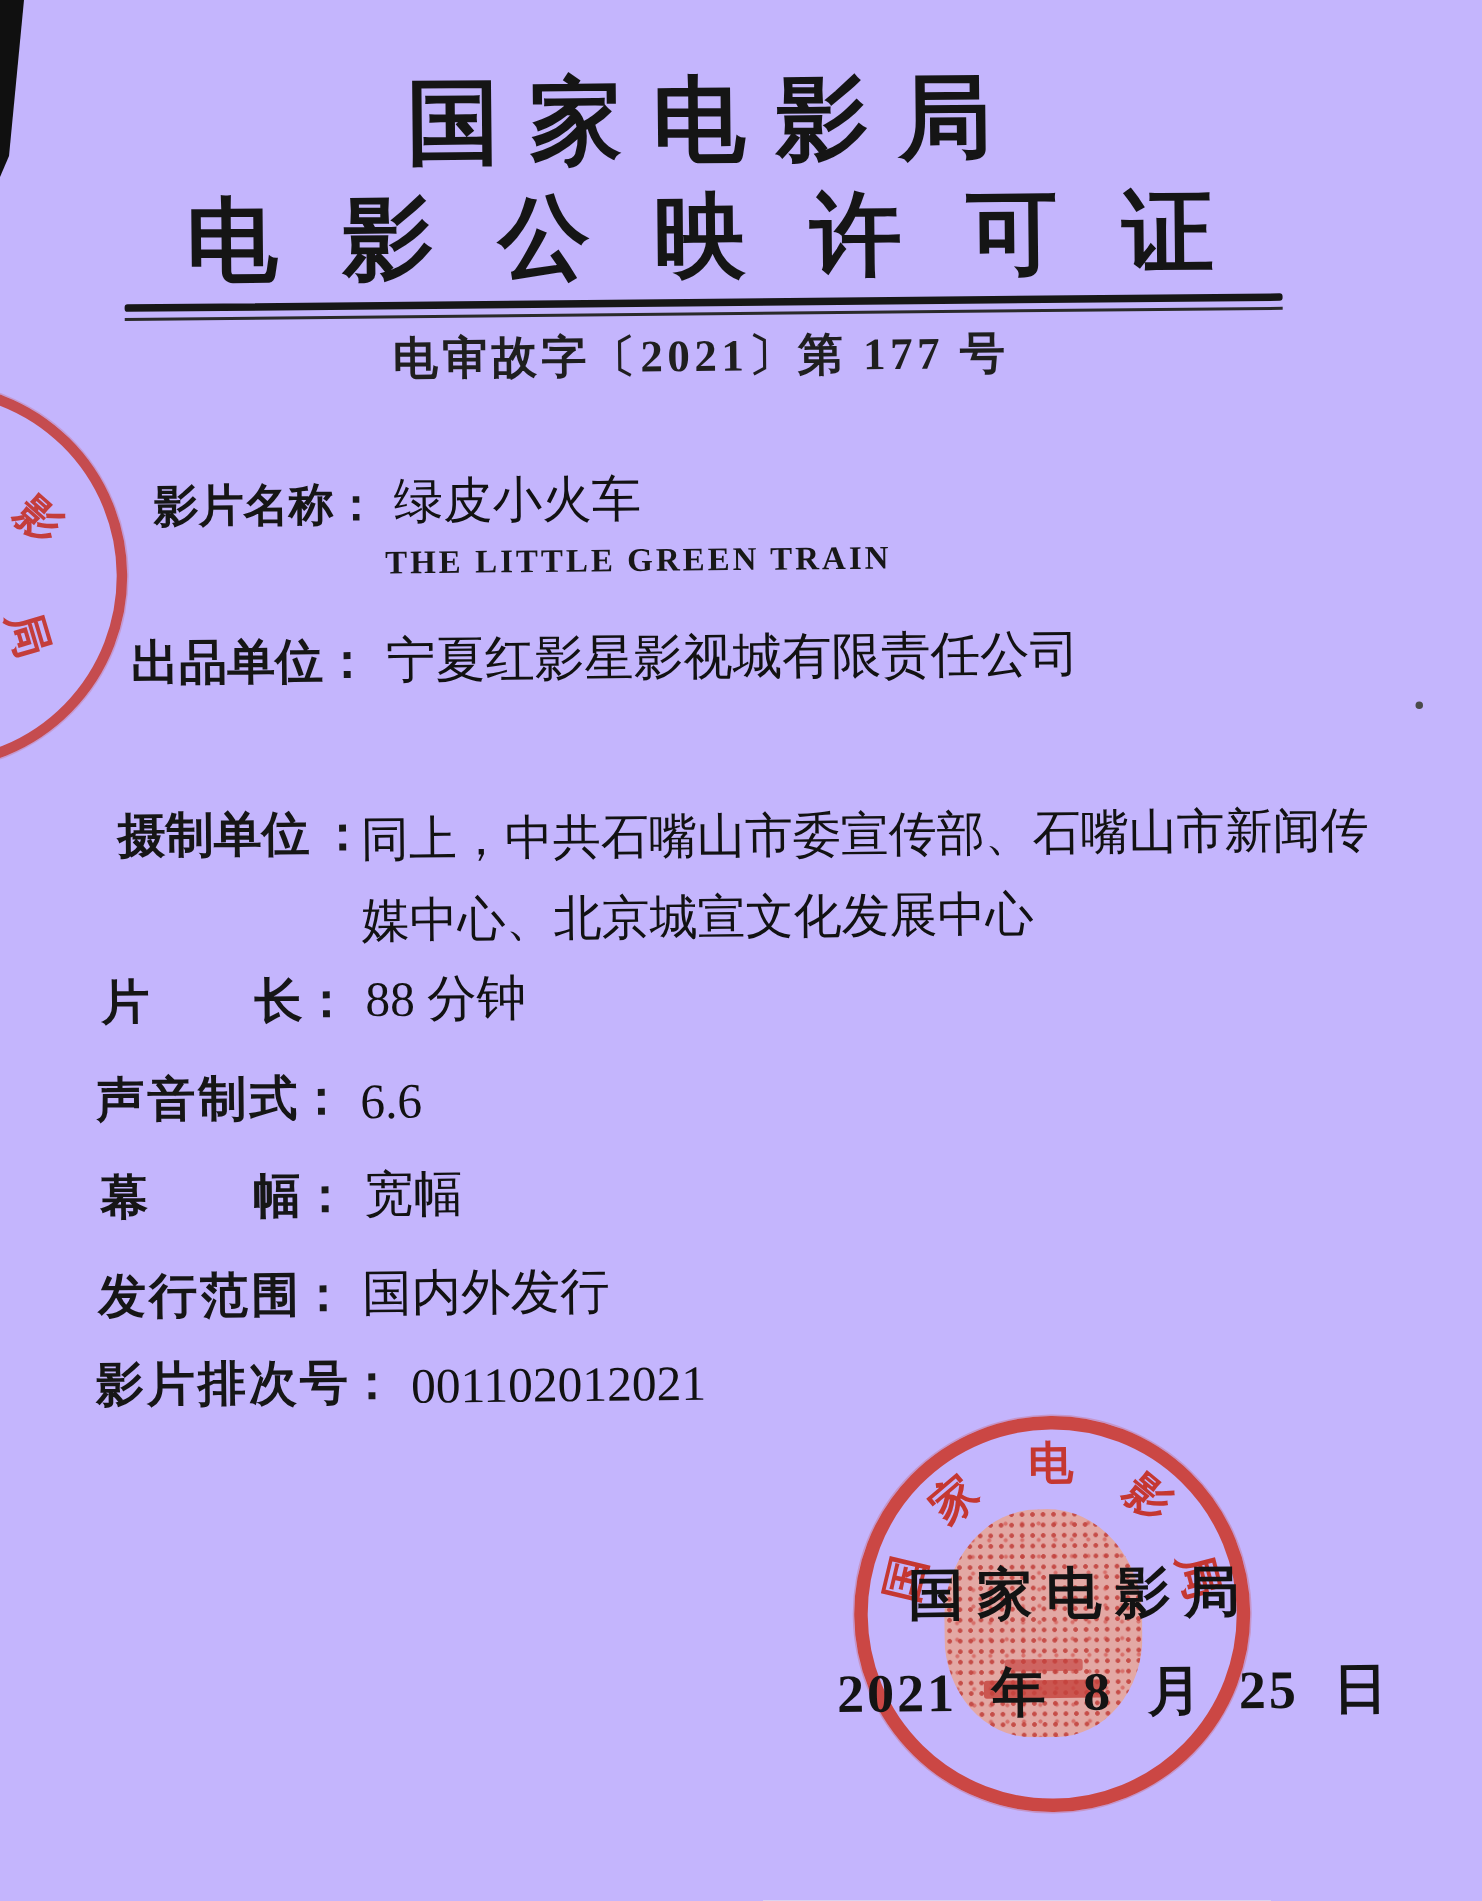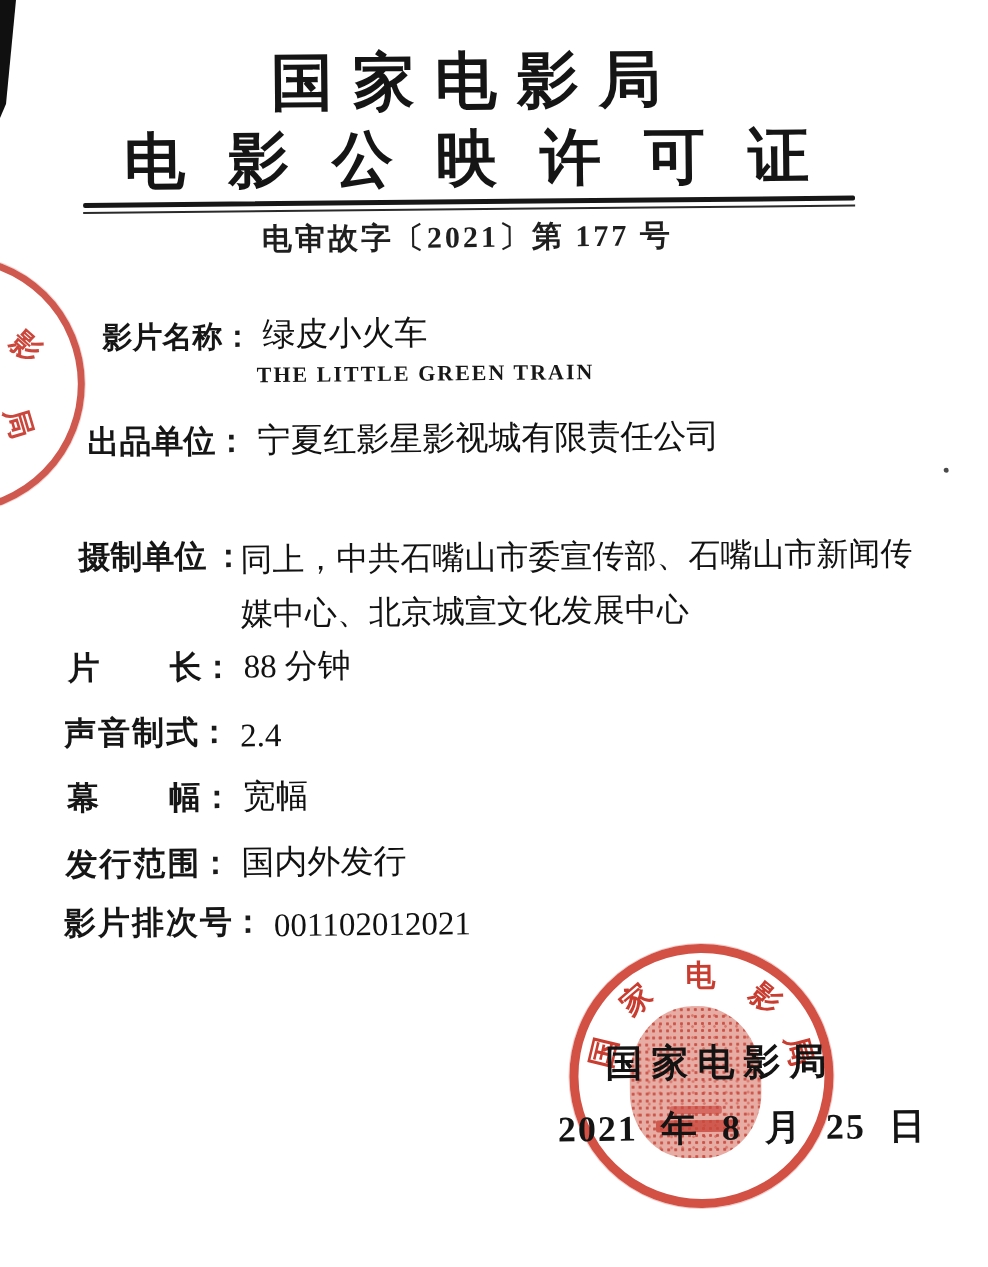--- a/index.html
+++ b/index.html
@@ -1,20 +1,20 @@
 <!DOCTYPE html>
 <html><head>
 <meta charset="utf-8">
 <style>
   html,body{margin:0;padding:0;background:#e9e9e9;}
   .page{
     position:relative;
     width:988px;height:1267px;
     margin:0 auto;
-    background:#ffffff;
+    background:#c4b5fd;
     overflow:hidden;
     font-family:"Liberation Serif","DejaVu Serif",serif;
     color:#1a1a1a;
   }
   .skew{position:absolute;inset:0;transform:rotate(-0.55deg);transform-origin:50% 40%;}
 
   
   .hdr{position:absolute;left:0;width:940px;text-align:center;font-weight:900;color:#151515;}
   .hdr-agency{top:46px;font-size:62px;line-height:70px;}
   .hdr-agency .ls{display:inline-block;letter-spacing:20px;margin-right:-20px;}
@@ -135,21 +135,21 @@
     </div>
 
     <div class="row row-sound">
       <span class="lbl jlabel lw">
           <span>声</span>
           <span>音</span>
           <span>制</span>
           <span>式</span>
         </span>
         <span class="colon">：</span>
-      <span class="val">2.4</span>
+      <span class="val">6.6</span>
     </div>
 
     <div class="row row-screen">
       <span class="lbl jlabel lw">
           <span>幕</span>
           <span>幅</span>
         </span>
         <span class="colon">：</span>
       <span class="val">宽幅</span>
     </div>

